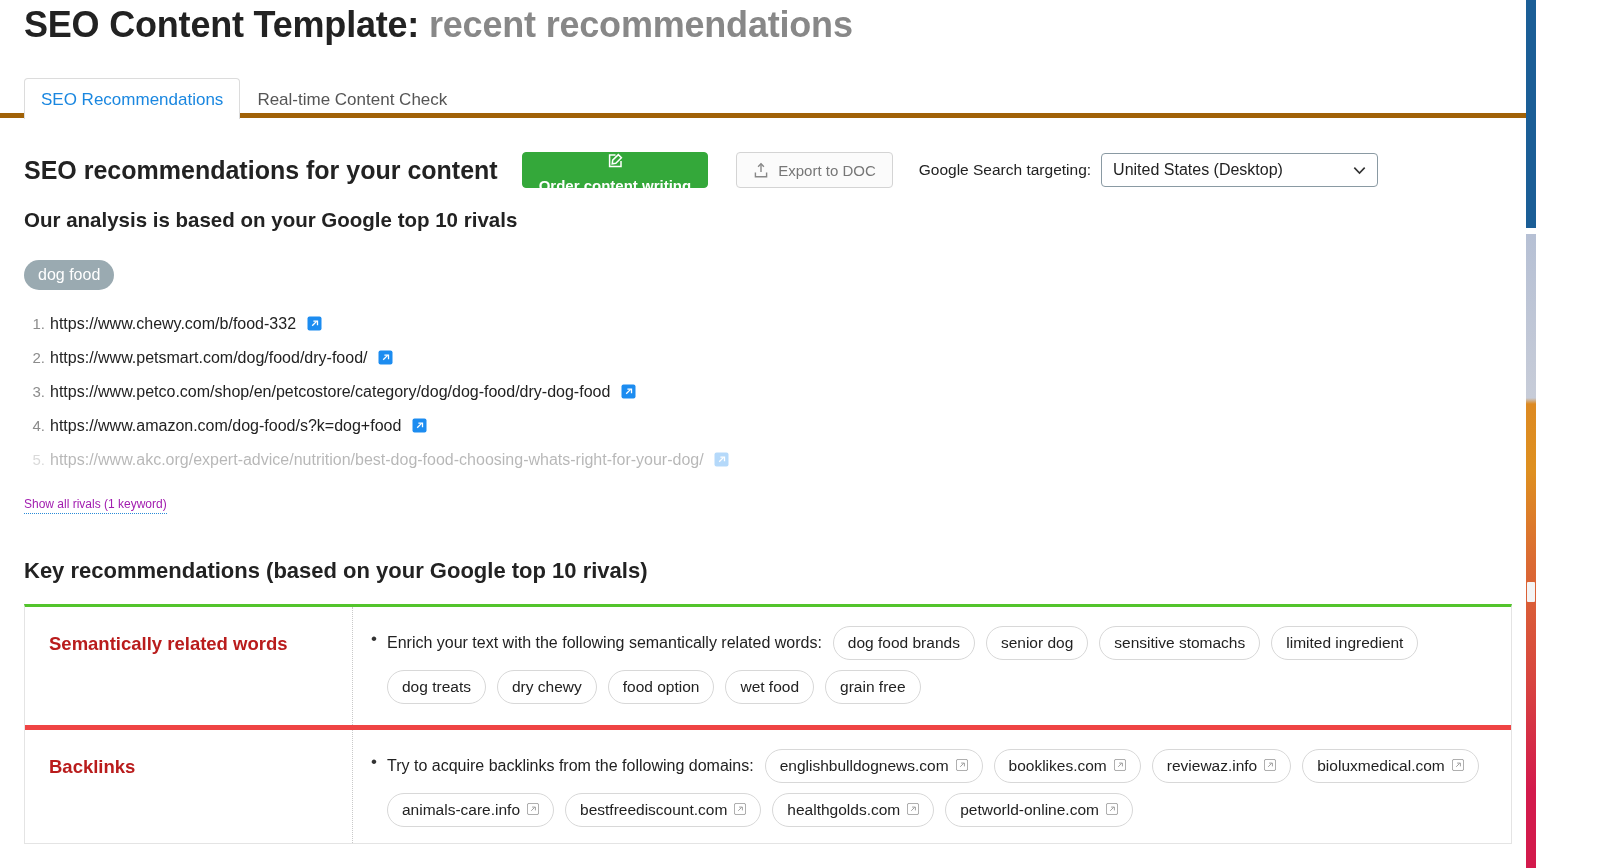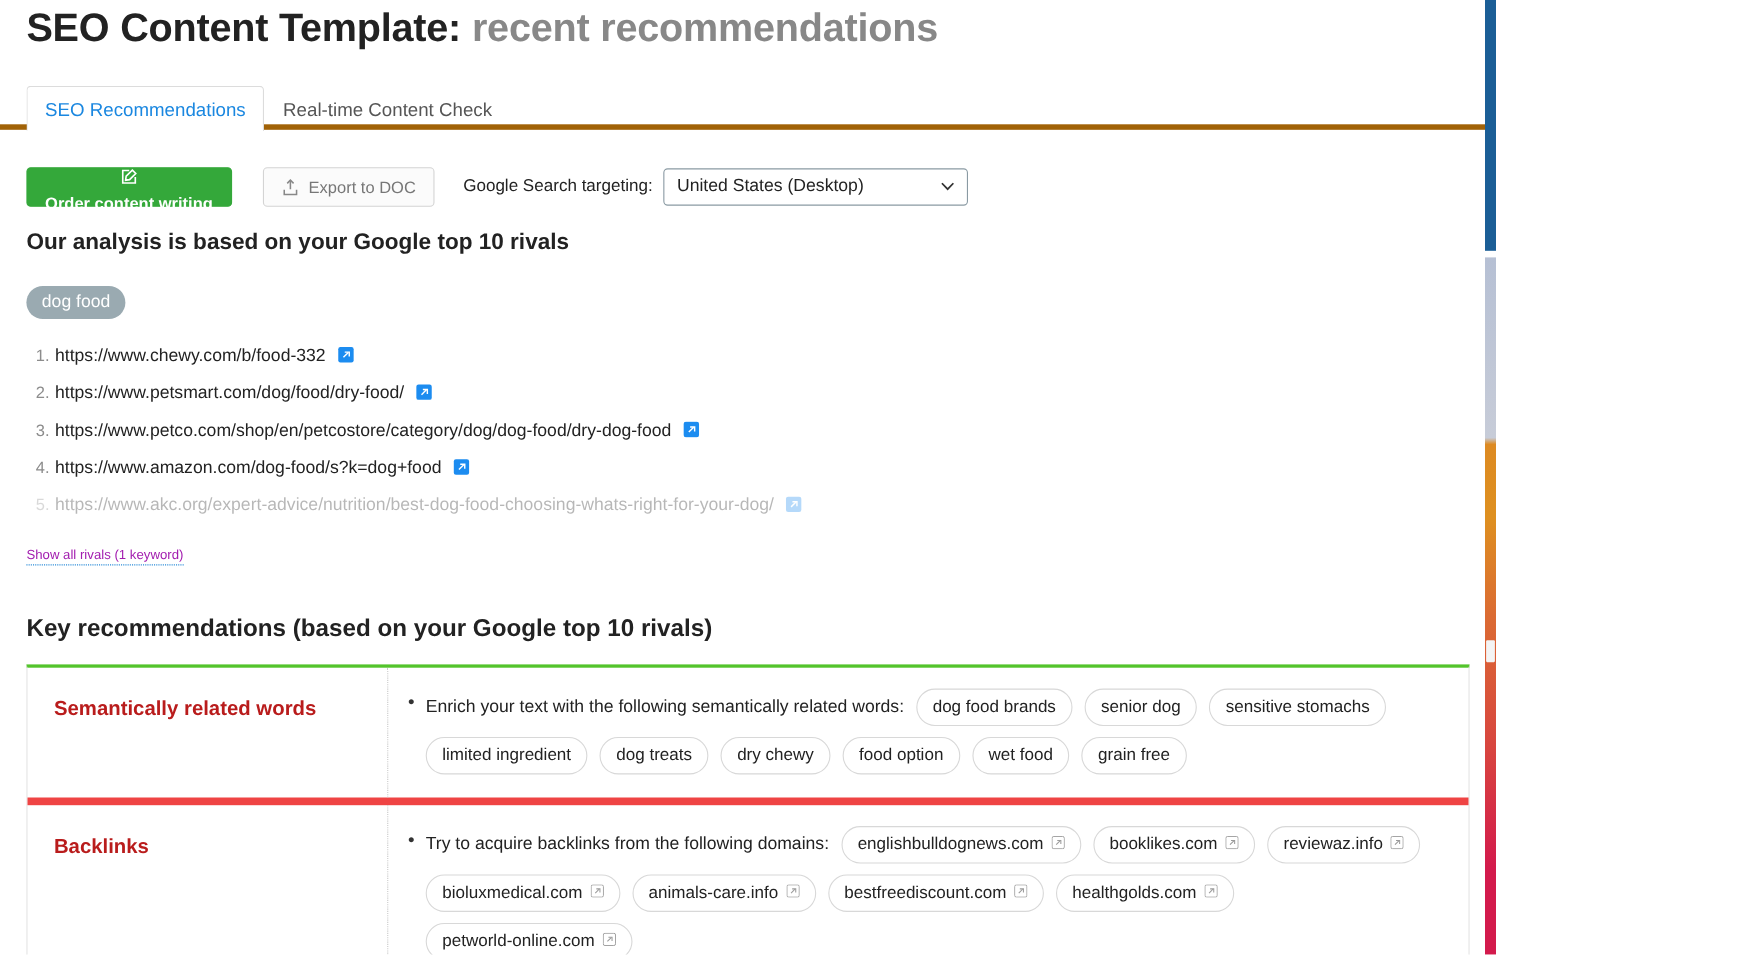--- a/index.html
+++ b/index.html
@@ -7,21 +7,21 @@
     margin: 0; padding: 0;
     width: 1600px; height: 868px;
     overflow: hidden;
     background: #ffffff;
     font-family: "Liberation Sans", sans-serif;
     -webkit-font-smoothing: antialiased;
   }
 
   #page {
     position: relative;
-    width: 1360px;
+    width: 1536px;
     height: 868px;
     background: #fff;
     overflow: hidden;
   }
 
   
   .page-title {
     position: absolute;
     left: 24px;
     top: -2px;
@@ -237,21 +237,21 @@
     color: #222222;
     line-height: 1;
   }
   .rec-table {
     margin: 22px 24px 0 24px;
     border: 1px solid #e4e4e4;
     border-top: 3px solid #53c42c;
     background: #fff;
   }
   .rec-row { display: flex; align-items: stretch; min-height: 118px; }
-  .rec-row + .rec-row { border-top: 7px solid #ef4444; }
+  .rec-row + .rec-row { border-top: 5px solid #ef4444; }
   .rec-label {
     width: 328px;
     flex: 0 0 328px;
     padding: 26px 20px 20px 24px;
     font-size: 18.5px;
     font-weight: 700;
     color: #b91c1c;
     border-right: 1px dotted #c9c9c9;
     line-height: 1.2;
   }
@@ -353,20 +353,21 @@
       <div class="tab">
         <span>Real-time Content Check</span>
       </div>
     </div>
   </div>
 
   <div class="content">
 
     
     <div class="row-head">
+      <div class="section-title">SEO recommendations for your content</div>
 
       <div class="btn btn-green">
         <span>
           <svg width="16" height="16" viewBox="0 0 16 16" fill="none" stroke="#ffffff" stroke-width="1.5">
             <path d="M8.5 2H2.6v11.4h11.4V8"></path>
             <path d="M11.3 1.6l3.1 3.1-5.6 5.6-3.6.5.5-3.6z" fill="none"></path>
           </svg>
         </span>
         <span>Order content writing</span>
       </div>

